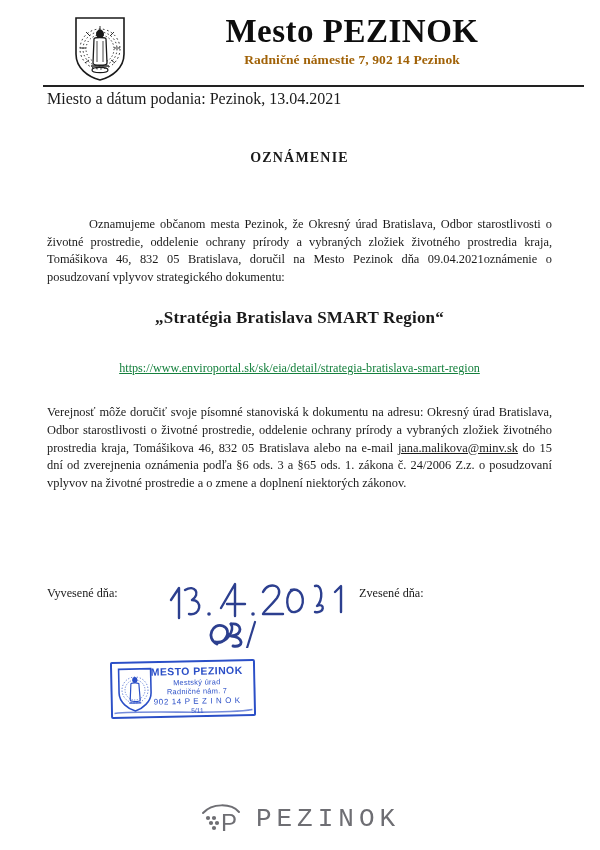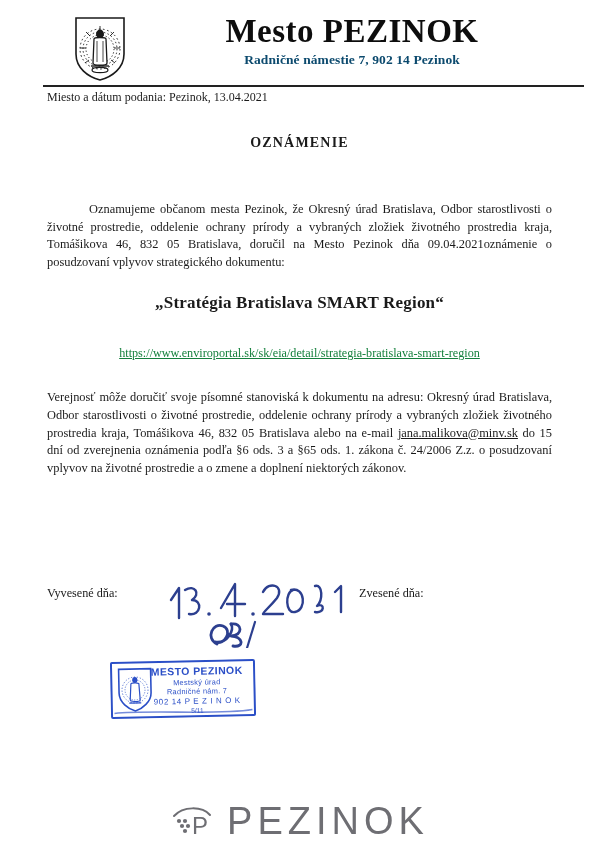--- a/index.html
+++ b/index.html
@@ -48,42 +48,42 @@
     letter-spacing: 0.5px;
     line-height: 1.05;
     margin: 0;
     color: #0d0d0d;
   }
   .city-address {
     font-size: 13.5px;
     font-weight: bold;
     margin: 3px 0 8px 0;
     letter-spacing: 0.1px;
-    color: #0c4a6e;
+    color: #a16207;
   }
   .header-rule {
     position: absolute;
     left: 31px;
     top: 73px;
     width: 541px;
     height: 2px;
     background: #222;
   }
 
   
   .content {
     position: absolute;
     left: 47px;
     right: 48px;
     top: 90px;
   }
 
   .meta-line {
-    font-size: 12px;
-    margin: 0 0 30px 0;
+    font-size: 16px;
+    margin: 0 0 42px 0;
     font-family: Liberation Serif, serif;
   }
 
   .doc-heading {
     text-align: center;
     font-size: 14px;
     font-weight: bold;
     letter-spacing: 1.2px;
     margin: 0 0 50px 0;
   }
@@ -167,22 +167,22 @@
     display: flex;
     align-items: center;
     justify-content: center;
     gap: 14px;
   }
   .footer-mark {
     width: 42px;
     height: 38px;
   }
   .footer-wordmark {
-    font-family: Liberation Sans, sans-serif;
-    font-size: 38px;
+    font-family: Liberation Mono, monospace;
+    font-size: 26px;
     letter-spacing: 5px;
     color: #6e6e73;
     font-weight: 400;
   }
 </style>
 </head>
 <body>
 
 <div class="page">
 

